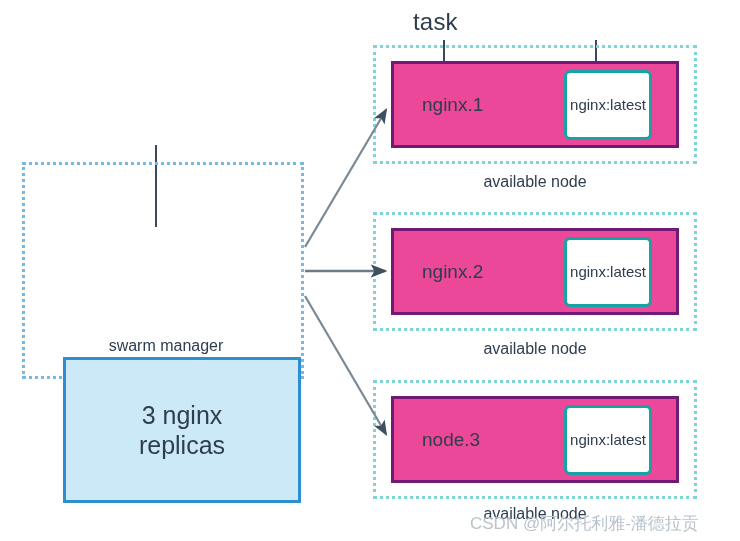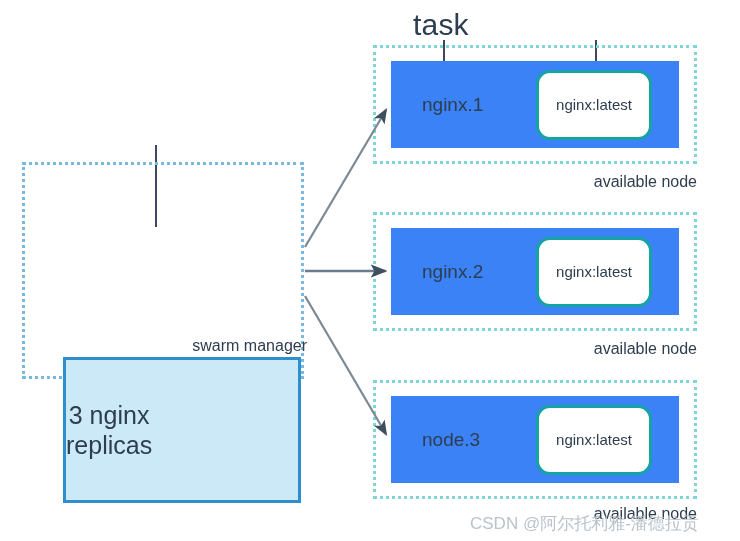--- a/index.html
+++ b/index.html
@@ -15,31 +15,31 @@
     position: relative;
     width: 740px;
     height: 541px;
     background: #ffffff;
     overflow: hidden;
   }
 
   
   .annot {
     position: absolute;
-    font-size: 30px;
+    font-size: 24px;
     color: #2e3d4f;
     white-space: nowrap;
     letter-spacing: 0.2px;
   }
   .caption {
     position: absolute;
     font-size: 16px;
     color: #2e3d4f;
     white-space: nowrap;
-    text-align: right;
+    text-align: center;
   }
 
   
   .leader {
     position: absolute;
     width: 2px;
     background: #3a4a5c;
   }
 
   
@@ -59,20 +59,21 @@
     position: absolute;
     box-sizing: border-box;
     left: 38px;
     top: 192px;
     width: 238px;
     height: 146px;
     background: #cce9f8;
     border: 3px solid #2e8fce;
     display: flex;
     align-items: center;
+    justify-content: center;
   }
   #service-box .service-text {
     font-size: 25px;
     color: #2e3d4f;
     text-align: center;
     line-height: 1.22;
     white-space: pre-line;
   }
 
   
@@ -84,43 +85,43 @@
     height: 119px;
     border: 3px dotted #7fd4d4;
   }
   .task-box {
     position: absolute;
     box-sizing: border-box;
     left: 15px;
     top: 13px;
     right: 15px;
     bottom: 13px;
-    background: #3b82f6;
-    border: 3px solid #3b82f6;
+    background: #ec4899;
+    border: 3px solid #701a75;
   }
   .task-label {
     position: absolute;
     left: 28px;
     top: 50%;
     transform: translateY(-50%);
     font-size: 19px;
     color: #2e3d4f;
     white-space: nowrap;
   }
   .container-box {
     position: absolute;
     right: 24px;
     top: 50%;
     transform: translateY(-50%);
     box-sizing: border-box;
-    width: 116px;
+    width: 88px;
     height: 70px;
     background: #ffffff;
     border: 3px solid #16a3a3;
-    border-radius: 14px;
+    border-radius: 6px;
     display: flex;
     align-items: center;
     justify-content: center;
   }
   .container-label {
     font-size: 15px;
     color: #2e3d4f;
     white-space: nowrap;
   }
 

